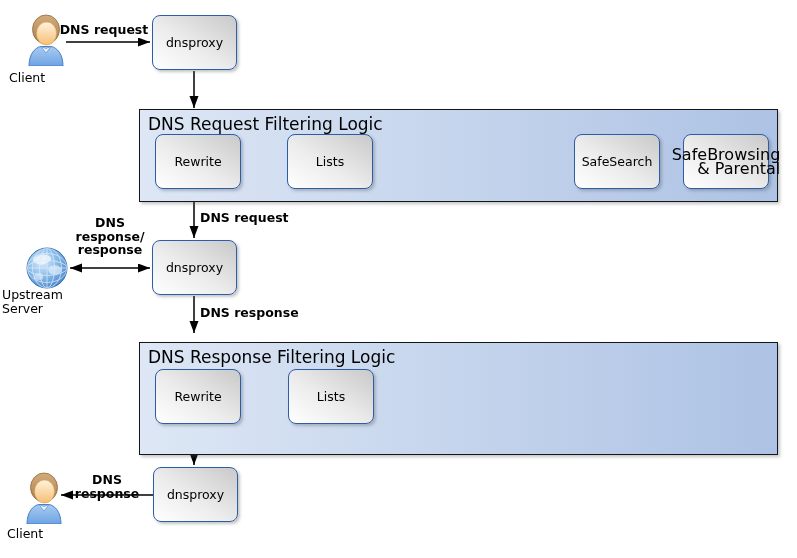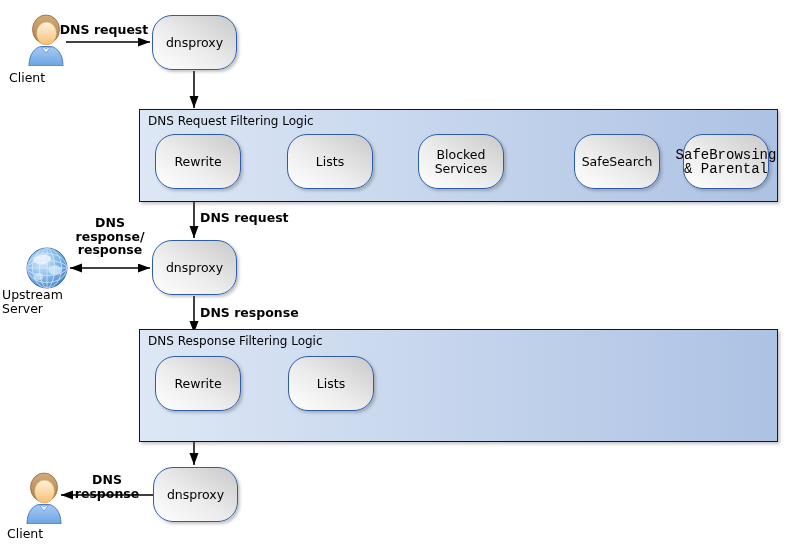--- a/index.html
+++ b/index.html
@@ -6,35 +6,35 @@
   .canvas {
     position:relative; width:797px; height:558px; background:#ffffff;
     font-family:"DejaVu Sans","Liberation Sans",sans-serif; color:#000;
     overflow:hidden;
   }
   .arrow-layer { position:absolute; left:0; top:0; width:797px; height:558px; pointer-events:none; }
 
   .node {
     position:absolute; box-sizing:border-box;
     width:86px; height:55px;
-    border:1.5px solid #2d5da8; border-radius:20px;
+    border:1.5px solid #2d5da8; border-radius:8px;
     background:linear-gradient(to bottom left,#c9c9c9 0%,#ececec 55%,#ffffff 100%);
     box-shadow:2px 2px 3px rgba(90,90,90,0.35);
     display:flex; align-items:center; justify-content:center;
-    text-align:center; font-size:12.5px; line-height:14px; white-space:pre-line;
+    text-align:right; font-size:12.5px; line-height:14px; white-space:pre-line;
   }
 
   .container-box {
     position:absolute; box-sizing:border-box;
     left:139px; width:639px;
     border:1px solid #161616;
     background:linear-gradient(to right,#dde7f5 0%,#adc2e4 100%);
     box-shadow:2px 2px 3px rgba(90,90,90,0.35);
   }
-  .container-title { position:absolute; left:8px; top:4px; font-size:12px; white-space:nowrap; }
+  .container-title { position:absolute; left:8px; top:4px; font-size:17px; white-space:nowrap; }
   .container-box .node { top:24px; }
 
   .edge-label { position:absolute; font-size:12.5px; line-height:13.5px; white-space:pre-line;font-weight:bold; }
   .center { text-align:center; }
 
   .actor { position:absolute; }
   .actor-label { position:absolute; font-size:12.5px; line-height:14px; text-align:left; white-space:pre-line; }
 </style>
 </head>
 <body>
@@ -97,24 +97,22 @@
   <div class="edge-label center" style="left:68px; top:216px; width:84px;">DNS
 response/
 response</div>
   <div class="edge-label" style="left:200px; top:306px;">DNS response</div>
   <div class="edge-label center" style="left:60px; top:473px; width:94px;">DNS response</div>
 
   <div class="container-box" style="top:109px; height:93px;">
     <div class="container-title">DNS Request Filtering Logic</div>
     <div class="node" style="left:15px;">Rewrite</div>
     <div class="node" style="left:147px;">Lists</div>
-    <div class="node" style="left:278px;">Blocked
-Services</div>
     <div class="node" style="left:434px;">SafeSearch</div>
-    <div class="node" style="left:543px; font-size:14px;font-family:Liberation Mono, monospace;">SafeBrowsing
+    <div class="node" style="left:543px; font-size:16px;">SafeBrowsing
 &amp; Parental</div>
   </div>
 
   <div class="node" style="left:152px; top:240px; width:85px;">dnsproxy</div>
 
   <div class="actor" style="left:25px; top:246px;">
     <svg width="44" height="44" viewBox="0 0 44 44">
       <defs>
         <radialGradient id="globeG" cx="0.38" cy="0.35" r="0.75">
           <stop offset="0" stop-color="#dcebfc"></stop>
@@ -137,21 +135,21 @@
           <ellipse cx="22" cy="22" rx="14.5" ry="20"></ellipse>
           <line x1="2" y1="22" x2="42" y2="22"></line>
           <line x1="22" y1="2" x2="22" y2="42"></line>
         </g>
       </g>
     </svg>
     <div class="actor-label" style="left:-23px; top:42px; width:90px;">Upstream
 Server</div>
   </div>
 
-  <div class="container-box" style="top:329px; height:113px;">
+  <div class="container-box" style="top:342px; height:113px;">
     <div class="container-title">DNS Response Filtering Logic</div>
     <div class="node" style="left:15px; top:26px;">Rewrite</div>
     <div class="node" style="left:148px; top:26px;">Lists</div>
   </div>
 
   <div class="node" style="left:153px; top:467px; width:85px;">dnsproxy</div>
 
   <div class="actor" style="left:25px; top:472px;">
     <svg width="38" height="52" viewBox="0 0 38 52">
       <ellipse cx="19" cy="15.5" rx="13.5" ry="14.5" fill="url(#hairG)" stroke="#916a3e" stroke-width="0.8"></ellipse>

